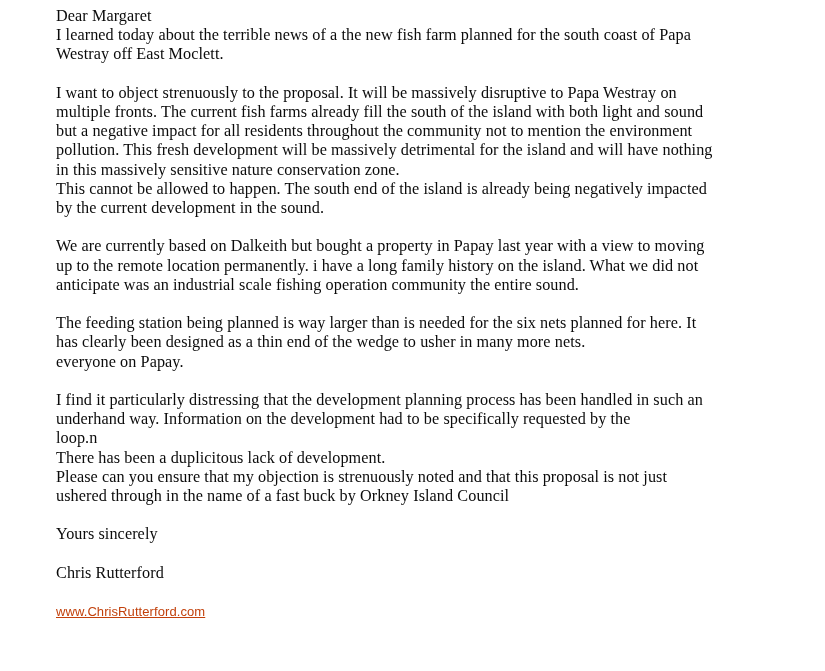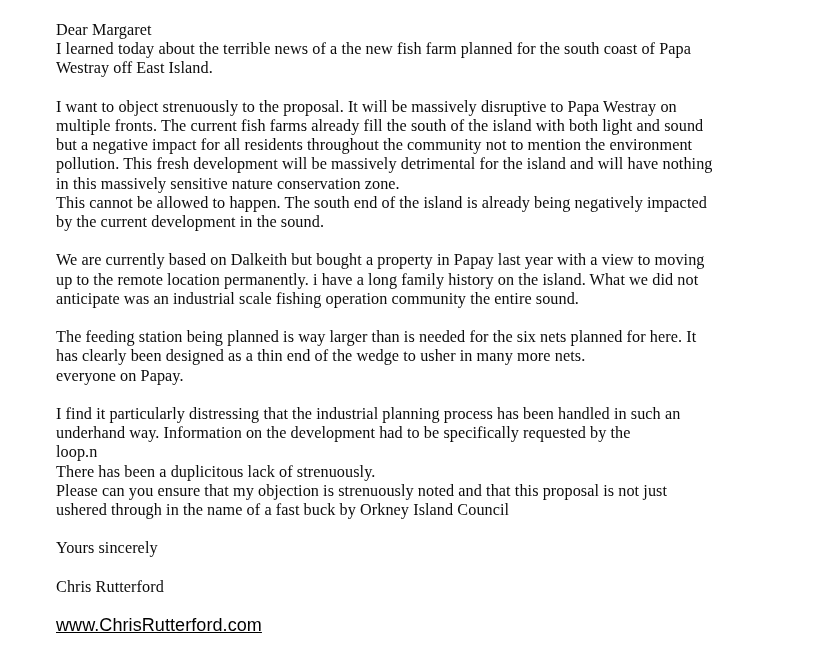--- a/index.html
+++ b/index.html
@@ -15,21 +15,21 @@
     font-family: "Liberation Serif", "DejaVu Serif", serif;
     color: #000000;
     -webkit-font-smoothing: antialiased;
   }
   .page {
     position: relative;
     width: 825px;
     height: 623px;
     background: #ffffff;
     box-sizing: border-box;
-    padding: 21px 57px 0 56px;
+    padding: 7px 57px 0 56px;
   }
   .letter-body {
     font-family: "Liberation Serif", "DejaVu Serif", serif;
     font-size: 16.2px;
     line-height: 19.2px;
     color: #0b0b0b;
     letter-spacing: 0.005em;
     text-align: left;
     white-space: normal;
   }
@@ -45,41 +45,41 @@
   .line {
     display: block;
     white-space: pre;
   }
   .sig-link-wrap {
     margin: 0;
     padding: 0;
   }
   .weblink {
     font-family: "Liberation Sans", "DejaVu Sans", sans-serif;
-    font-size: 18px;
+    font-size: 13px;
     line-height: 19.2px;
-    color: #000000;
+    color: #c2410c;
     text-decoration: underline;
     text-underline-offset: 1px;
     cursor: pointer;
   }
 </style>
 </head>
 <body>
 
 <div class="page">
   <div class="letter-body">
 
     <p class="para">
       <span class="line">Dear Margaret</span>
     </p>
 
     <p class="para">
       <span class="line">I learned today about the terrible news of a the new fish farm planned for the south coast of Papa</span>
-      <span class="line">Westray off East Island.</span>
+      <span class="line">Westray off East Moclett.</span>
     </p>
 
     <div class="spacer">&nbsp;</div>
 
     <p class="para">
       <span class="line">I want to object strenuously to the proposal. It will be massively disruptive to Papa Westray on</span>
       <span class="line">multiple fronts. The current fish farms already fill the south of the island with both light and sound</span>
       <span class="line">but a negative impact for all residents throughout the community not to mention the environment</span>
       <span class="line">pollution. This fresh development will be massively detrimental for the island and will have nothing</span>
       <span class="line">in this massively sensitive nature conservation zone.</span>
@@ -99,24 +99,24 @@
 
     <p class="para">
       <span class="line">The feeding station being planned is way larger than is needed for the six nets planned for here. It</span>
       <span class="line">has clearly been designed as a thin end of the wedge to usher in many more nets.</span>
       <span class="line">everyone on Papay.</span>
     </p>
 
     <div class="spacer">&nbsp;</div>
 
     <p class="para">
-      <span class="line">I find it particularly distressing that the industrial planning process has been handled in such an</span>
+      <span class="line">I find it particularly distressing that the development planning process has been handled in such an</span>
       <span class="line">underhand way. Information on the development had to be specifically requested by the</span>
       <span class="line">loop.n</span>
-      <span class="line">There has been a duplicitous lack of strenuously.</span>
+      <span class="line">There has been a duplicitous lack of development.</span>
       <span class="line">Please can you ensure that my objection is strenuously noted and that this proposal is not just</span>
       <span class="line">ushered through in the name of a fast buck by Orkney Island Council</span>
     </p>
 
     <div class="spacer">&nbsp;</div>
 
     <p class="para">
       <span class="line">Yours sincerely</span>
     </p>
 

